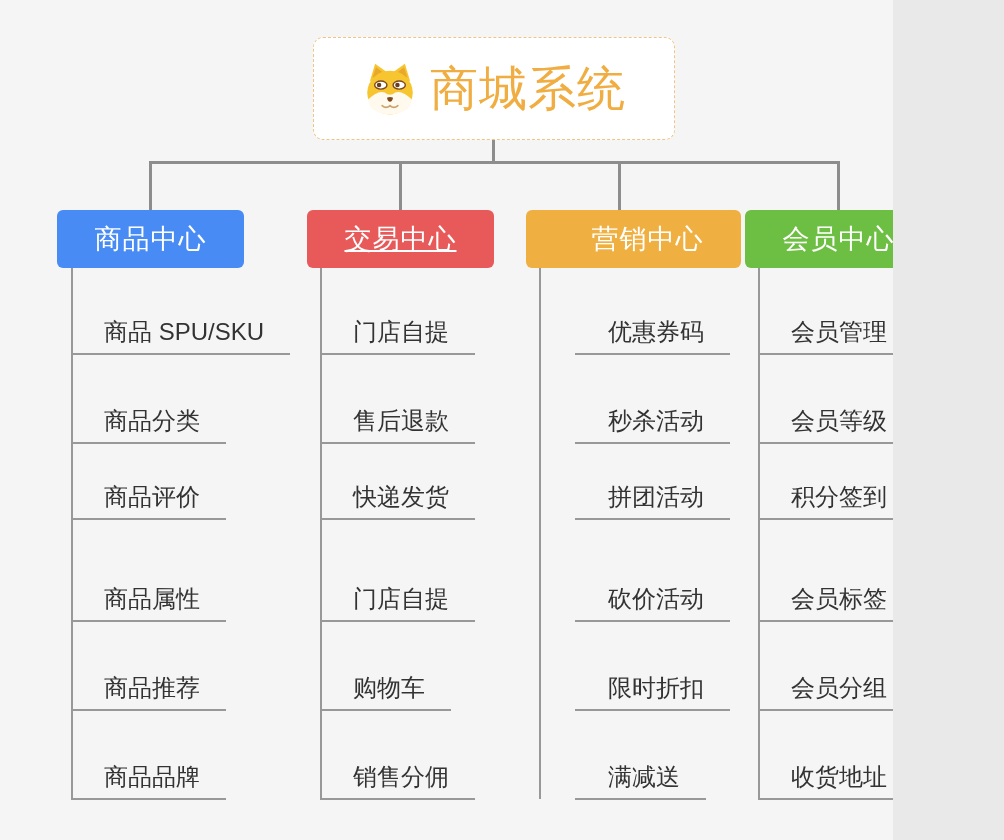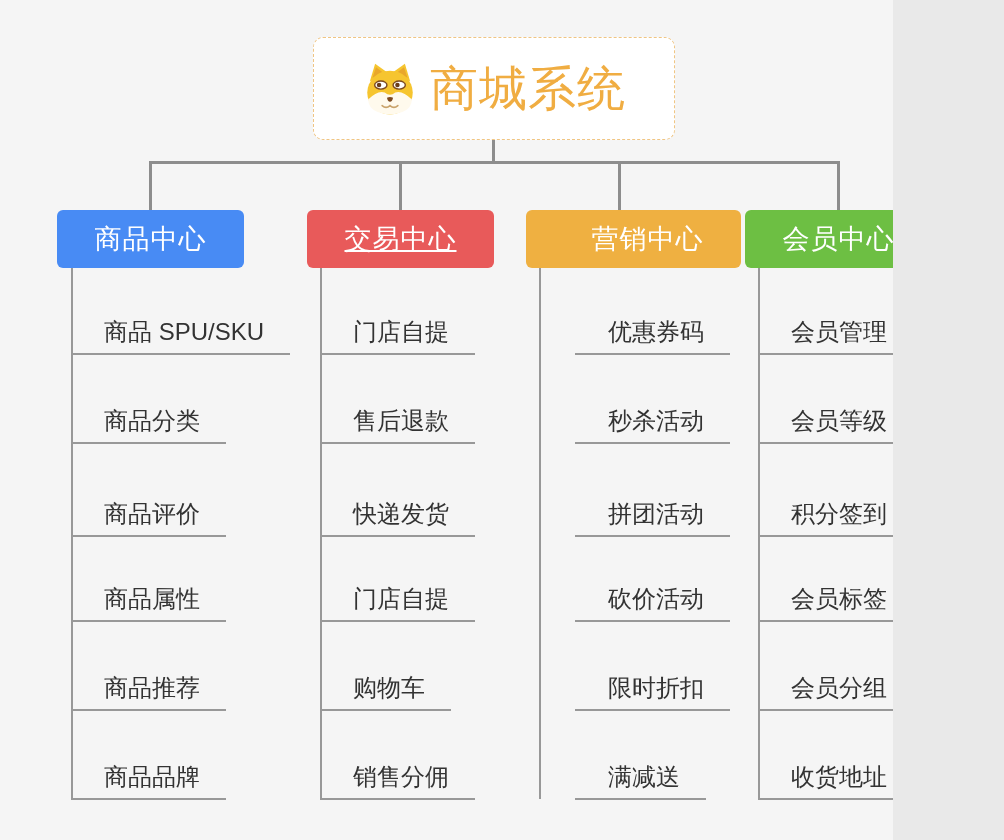--- a/index.html
+++ b/index.html
@@ -49,21 +49,21 @@
   
   .leaf{
     position:absolute;
     font-size:24px;line-height:32px;color:#333333;
     padding:0 26px 5px 33px;
     border-bottom:2px solid #989898;
     white-space:nowrap;
     cursor:pointer;
   }
   .c1{left:71px;} .c2{left:320px;} .c3{left:539px;margin-left:36px;} .c4{left:758px;}
-  .r1{top:316px;} .r2{top:405px;} .r3{top:498px;}
+  .r1{top:316px;} .r2{top:405px;} .r3{top:481px;}
   .r4{top:583px;} .r5{top:672px;} .r6{top:761px;}
 </style>
 </head>
 <body>
 
 <div class="canvas">
 
   <div class="root-node">
     <span class="dog">
       <svg viewBox="0 0 64 64" width="56" height="56" aria-hidden="true">

